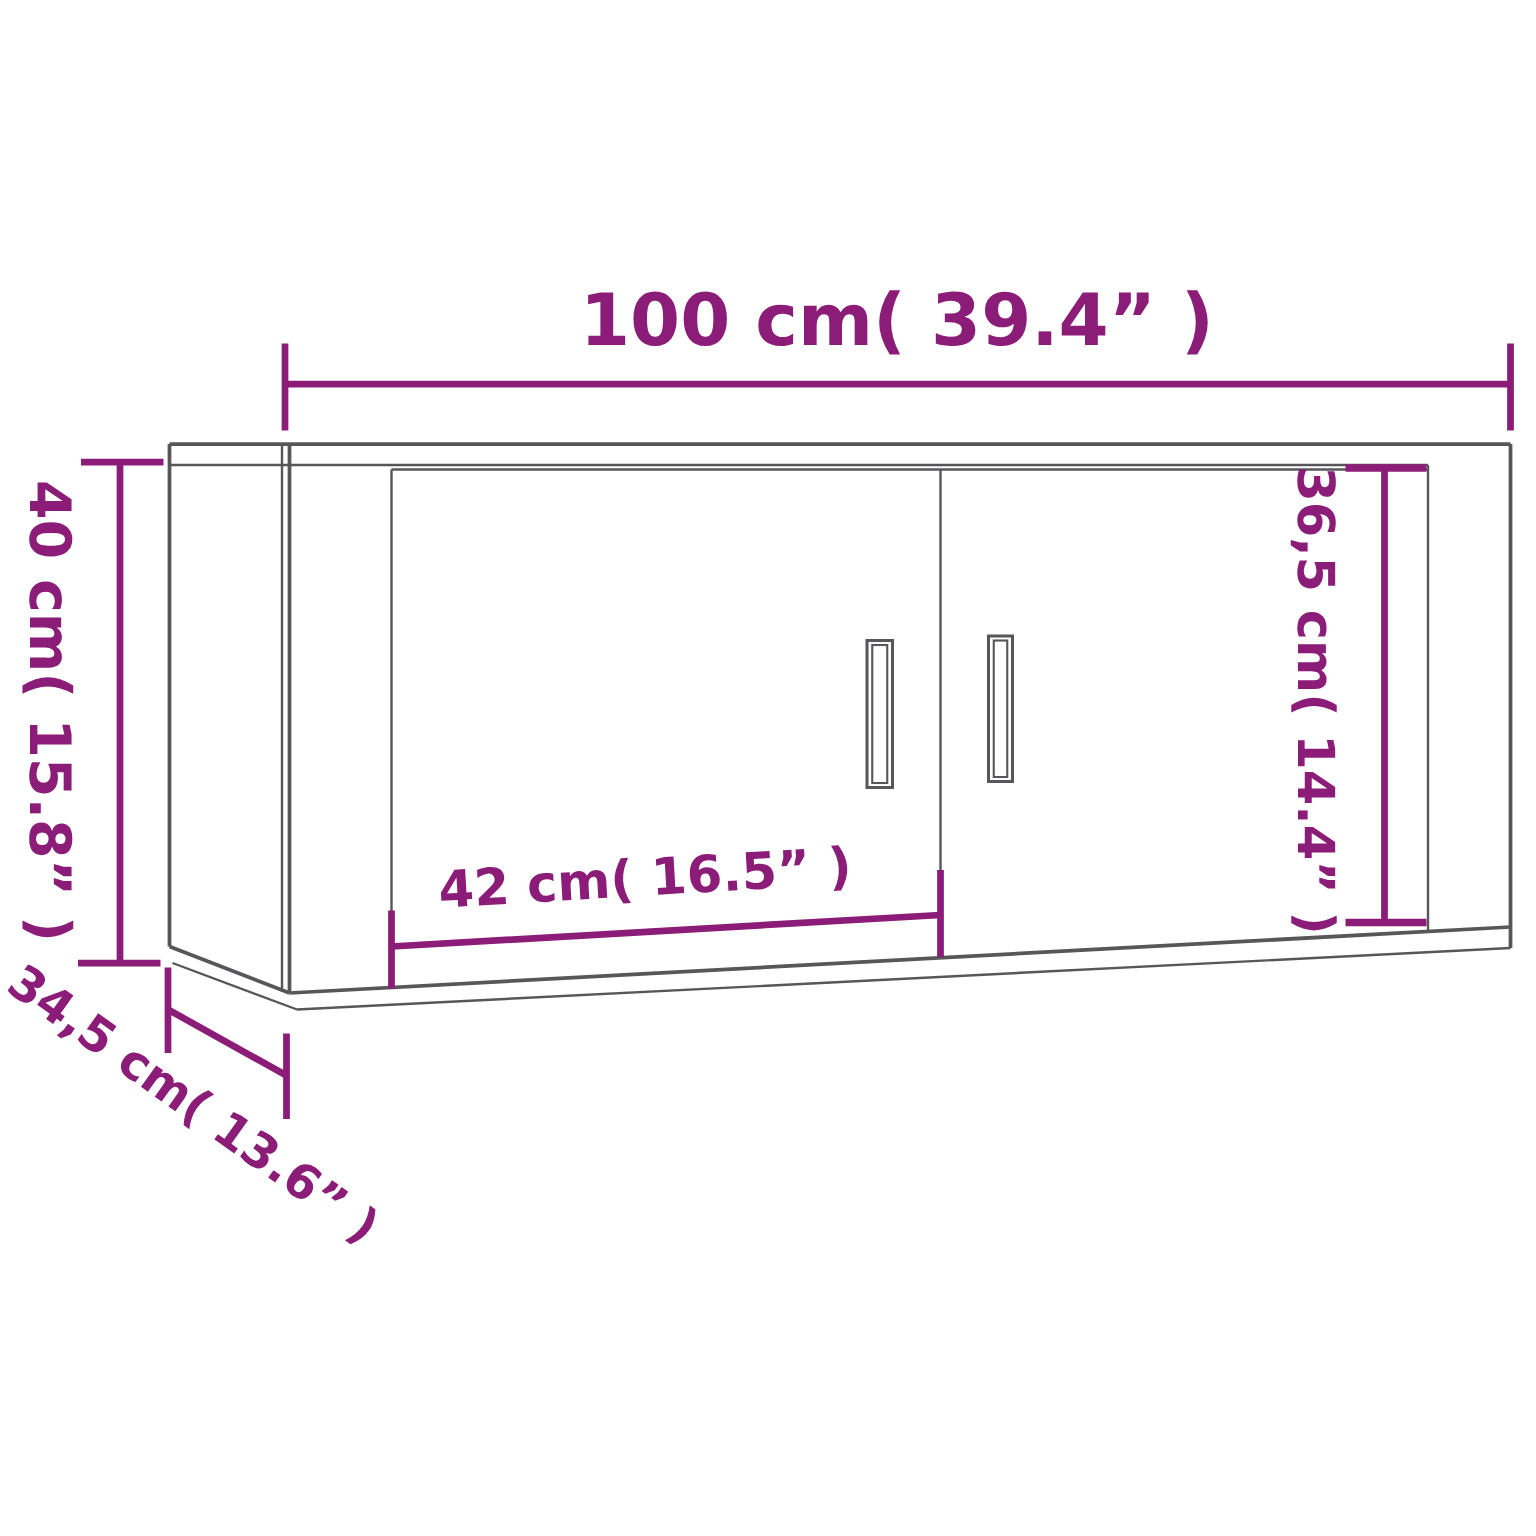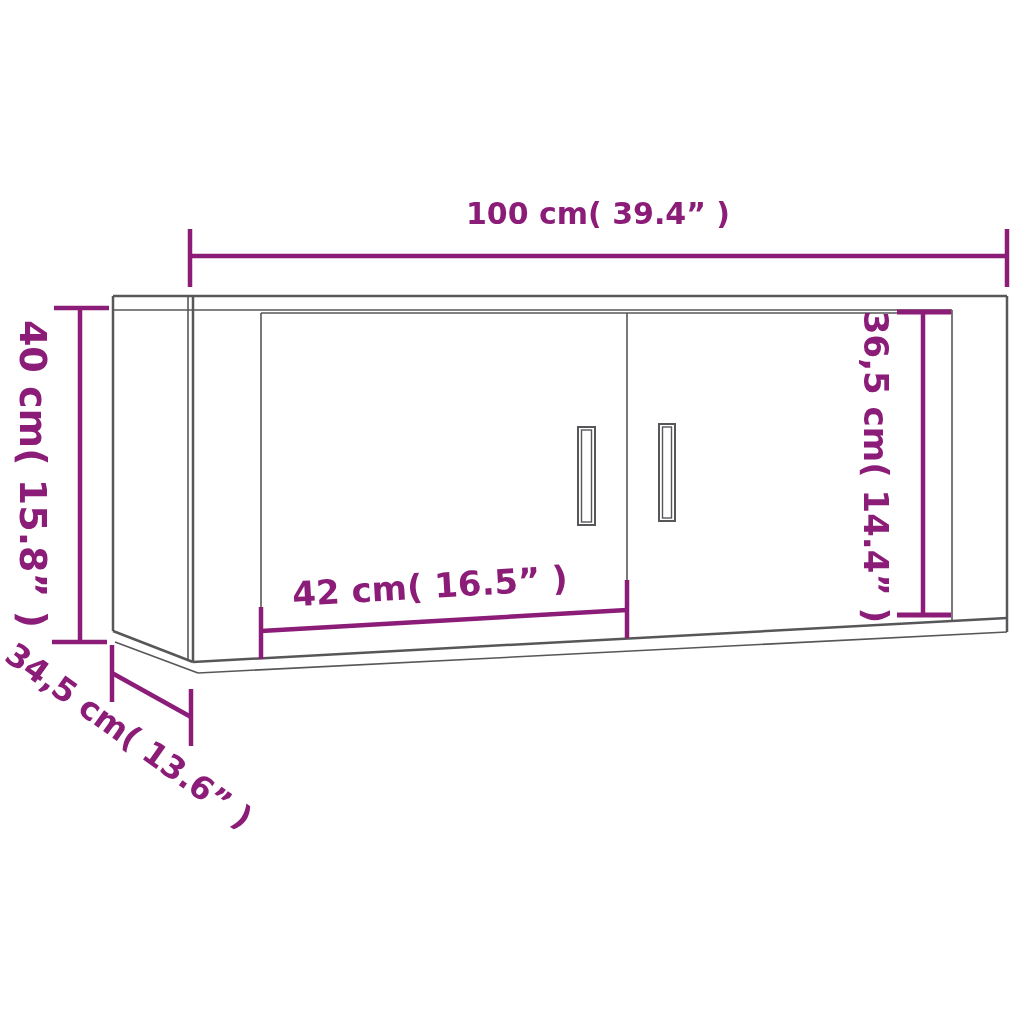--- a/index.html
+++ b/index.html
@@ -11,21 +11,21 @@
     font-family:"DejaVu Sans", sans-serif;
   }
   #drawing{position:absolute;left:0;top:0;}
   .dim-label{
     position:absolute;
     font-weight:700;
     color:#8b1c78;
     white-space:nowrap;
     line-height:1;
   }
-  .lbl-width      {left:598px;top:214px;font-size:30px;transform:translate(-50%,-50%);}
+  .lbl-width      {left:598px;top:214px;font-size:48px;transform:translate(-50%,-50%);}
   .lbl-height     {left:33px; top:474px;font-size:38px;transform:translate(-50%,-50%) rotate(90deg);}
   .lbl-innerheight{left:876px;top:467px;font-size:34px;transform:translate(-50%,-50%) rotate(90deg);}
   .lbl-doorwidth  {left:430px;top:586px;font-size:34px;transform:translate(-50%,-50%) rotate(-3.4deg);}
   .lbl-depth      {left:129px;top:736px;font-size:32px;transform:translate(-50%,-50%) rotate(35.5deg);}
   .gray{stroke:#57575a;stroke-width:2.5;fill:none;}
   .gray-thin{stroke:#57575a;stroke-width:1.6;fill:none;}
   .mag{stroke:#8b1c78;stroke-width:4.5;fill:none;}
   .mag-thick{stroke:#8b1c78;stroke-width:5;fill:none;}
   .handle{stroke:#57575a;stroke-width:2;fill:#ffffff;}
 </style>

